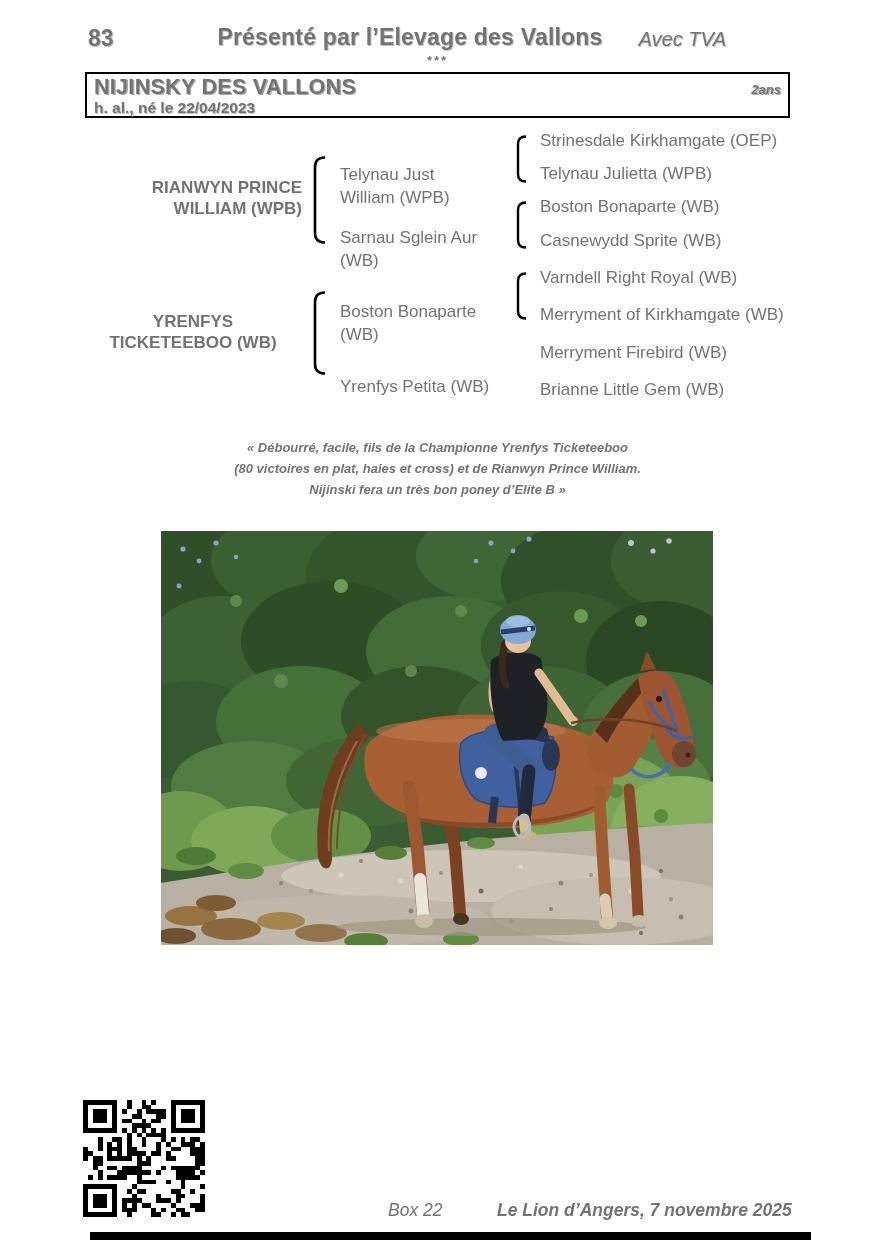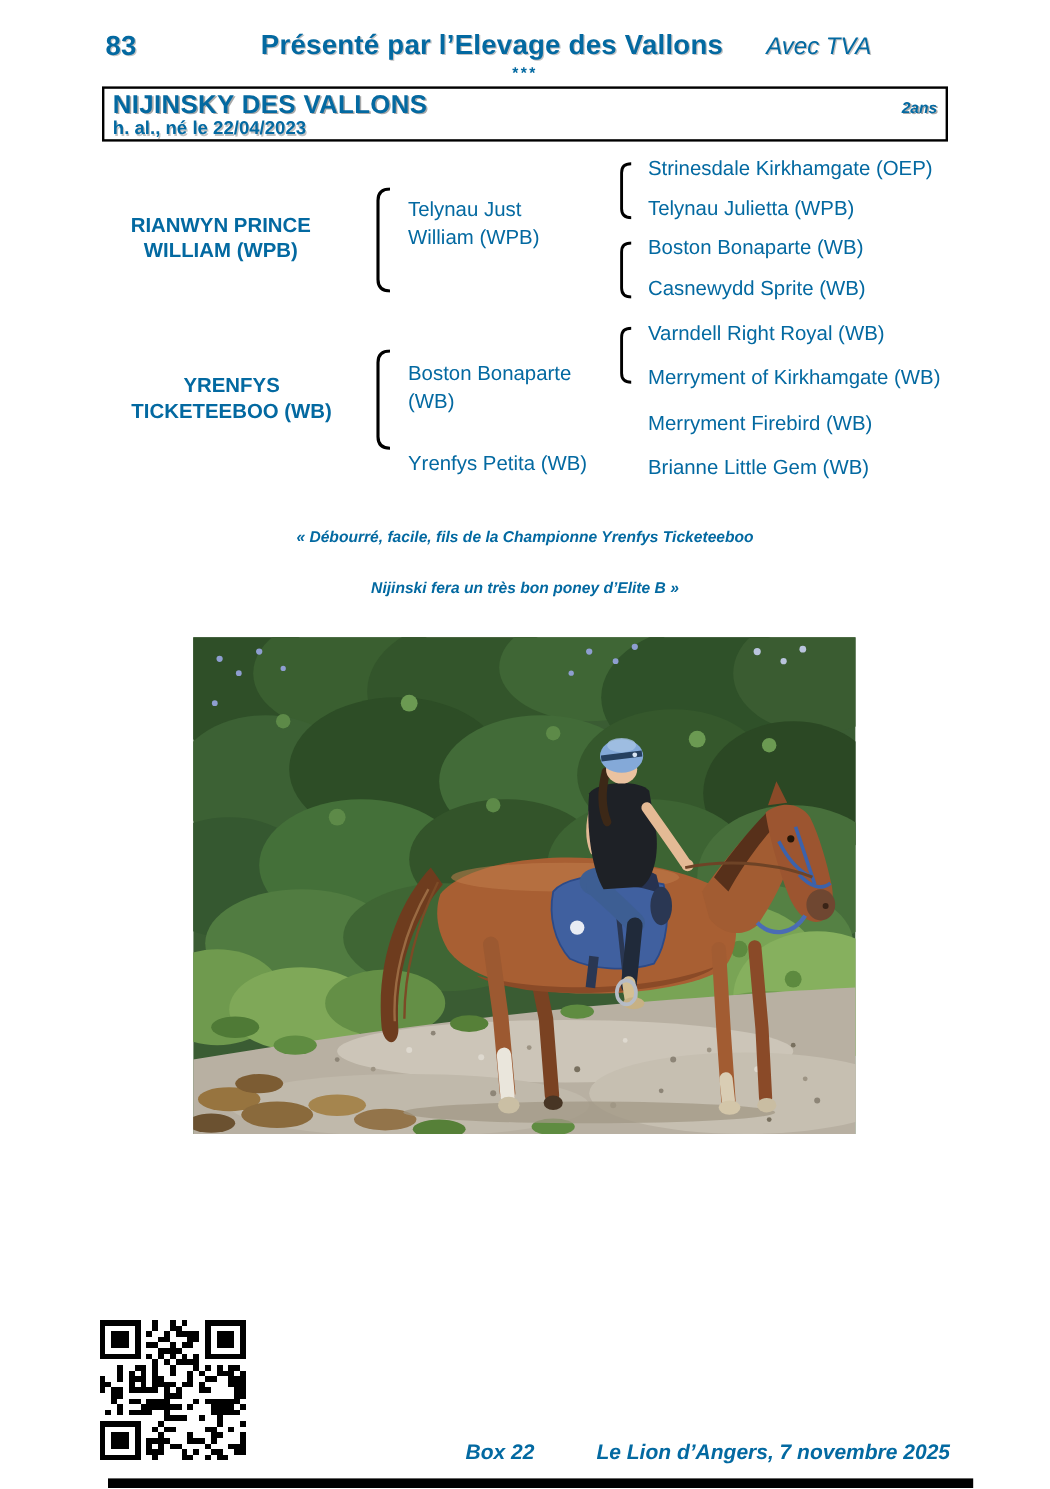--- a/index.html
+++ b/index.html
@@ -1,17 +1,17 @@
 <!DOCTYPE html>
 <html><head>
 <meta charset="utf-8">
 <style>
   html,body{margin:0;padding:0;background:#fff;}
   .page{position:relative;width:811px;height:1241px;background:#fff;overflow:hidden;
-        font-family:"Liberation Sans",sans-serif;color:#0369a1;}
+        font-family:"Liberation Sans",sans-serif;color:#737373;}
   .abs{position:absolute;}
   .b{font-weight:700;}
   .i{font-style:italic;}
   .sh{text-shadow:1.3px 1.3px 0 #a8a8a8;}
   .shl{text-shadow:1px 1px 0 #c2c2c2;}
   .pagenum{left:88px;top:25px;font-size:23px;}
   .maintitle{left:130px;top:24px;width:560px;text-align:center;font-size:23px;letter-spacing:.2px;}
   .tva{right:85px;top:28px;font-size:20px;margin-left:25px;}
   .stars{left:0;top:53px;width:875px;text-align:center;font-size:13px;letter-spacing:2px;}
   .hbox{left:85px;top:72px;width:705px;height:46px;border:2px solid #000;box-sizing:border-box;
@@ -19,21 +19,21 @@
   .hbox-row1{display:flex;justify-content:space-between;align-items:baseline;height:24px;}
   .hname{font-size:21.5px;font-weight:700;letter-spacing:.3px;}
   .hage{font-size:13px;font-weight:700;font-style:italic;}
   .hbox-row2{display:flex;justify-content:space-between;align-items:baseline;}
   .hbirth{font-size:15.5px;font-weight:700;text-align:right;}
   .hbreed{font-size:16px;font-weight:700;}
   .g1{width:196px;text-align:center;font-size:17px;font-weight:700;line-height:21px;}
   .g2{width:152px;font-size:17px;line-height:23px;margin-top:28px;}
   .g3{font-size:17px;white-space:nowrap;}
   .quote{left:0;width:875px;text-align:center;font-size:13px;font-weight:700;font-style:italic;line-height:21px;}
-  .footer-box{left:388px;top:1200px;font-size:17.5px;font-weight:700;font-style:italic;}
+  .footer-box{left:388px;top:1200px;font-size:17.5px;font-weight:400;font-style:italic;}
   .footer-ev{left:497px;top:1200px;font-size:17.5px;font-weight:700;font-style:italic;}
   .bottom-rule{left:90px;top:1232px;width:768px;height:8px;background:#000;}
   svg{display:block;}
 </style>
 </head>
 <body>
 
 <div class="page">
 
   <div class="abs pagenum b shl">83</div>
@@ -44,31 +44,32 @@
   <div class="abs hbox">
     <div class="hbox-row1">
       <span class="hname sh">NIJINSKY DES VALLONS</span>
       <span class="hage sh">2ans</span>
     </div>
     <div class="hbox-row2">
       <span class="hbirth shl">h. al., né le 22/04/2023</span>
     </div>
   </div>
 
-  <div class="abs g1" style="left:86px;top:177px;">RIANWYN PRINCE WILLIAM (WPB)</div>
+  <div class="abs g1" style="left:106px;top:177px;text-align:right;">RIANWYN PRINCE WILLIAM (WPB)</div>
   <div class="abs g1" style="left:95px;top:311px;">YRENFYS TICKETEEBOO (WB)</div>
 
   <svg class="abs" style="left:311px;top:156px;" width="16" height="88" viewBox="0 0 16 88">
     <path d="M14,1.5 Q4,1.5 4,11 L4,77 Q4,86.5 14,86.5" fill="none" stroke="#000" stroke-width="2.6"></path>
   </svg>
   <svg class="abs" style="left:311px;top:291px;" width="16" height="84" viewBox="0 0 16 84">
     <path d="M14,1.5 Q4,1.5 4,11 L4,73 Q4,82.5 14,82.5" fill="none" stroke="#000" stroke-width="2.6"></path>
   </svg>
 
   <div class="abs g2" style="left:340px;top:135px;">Telynau Just William (WPB)</div>
+  <div class="abs g2" style="left:340px;top:198px;">Sarnau Sglein Aur (WB)</div>
   <div class="abs g2" style="left:340px;top:272px;">Boston Bonaparte (WB)</div>
   <div class="abs g2" style="left:340px;top:347px;">Yrenfys Petita (WB)</div>
 
   <svg class="abs" style="left:514px;top:135px;" width="14" height="48" viewBox="0 0 14 48">
     <path d="M12,1.5 Q4,1.5 4,9 L4,39 Q4,46.5 12,46.5" fill="none" stroke="#000" stroke-width="2.4"></path>
   </svg>
   <svg class="abs" style="left:514px;top:201px;" width="14" height="48" viewBox="0 0 14 48">
     <path d="M12,1.5 Q4,1.5 4,9 L4,39 Q4,46.5 12,46.5" fill="none" stroke="#000" stroke-width="2.4"></path>
   </svg>
   <svg class="abs" style="left:514px;top:272px;" width="14" height="48" viewBox="0 0 14 48">
@@ -78,20 +79,21 @@
   <div class="abs g3" style="left:540px;top:131px;">Strinesdale Kirkhamgate (OEP)</div>
   <div class="abs g3" style="left:540px;top:164px;">Telynau Julietta (WPB)</div>
   <div class="abs g3" style="left:540px;top:197px;">Boston Bonaparte (WB)</div>
   <div class="abs g3" style="left:540px;top:231px;">Casnewydd Sprite (WB)</div>
   <div class="abs g3" style="left:540px;top:268px;">Varndell Right Royal (WB)</div>
   <div class="abs g3" style="left:540px;top:305px;">Merryment of Kirkhamgate (WB)</div>
   <div class="abs g3" style="left:540px;top:343px;">Merryment Firebird (WB)</div>
   <div class="abs g3" style="left:540px;top:380px;">Brianne Little Gem (WB)</div>
 
   <div class="abs quote" style="top:437px;">« Débourré, facile, fils de la Championne Yrenfys Ticketeeboo</div>
+  <div class="abs quote" style="top:458px;">(80 victoires en plat, haies et cross) et de Rianwyn Prince William.</div>
   <div class="abs quote" style="top:479px;">Nijinski fera un très bon poney d’Elite B »</div>
 
   <svg class="abs" style="left:161px;top:531px;" width="552" height="414" viewBox="0 0 552 414">
     <rect x="0" y="0" width="552" height="414" fill="#3a5c33"></rect>
 
     <g>
       <ellipse cx="40" cy="40" rx="70" ry="55" fill="#2f4f28"></ellipse>
         <ellipse cx="130" cy="30" rx="80" ry="50" fill="#3a5f30"></ellipse>
       <ellipse cx="230" cy="45" rx="85" ry="60" fill="#33552b"></ellipse>
         <ellipse cx="330" cy="25" rx="75" ry="45" fill="#3f6635"></ellipse>

